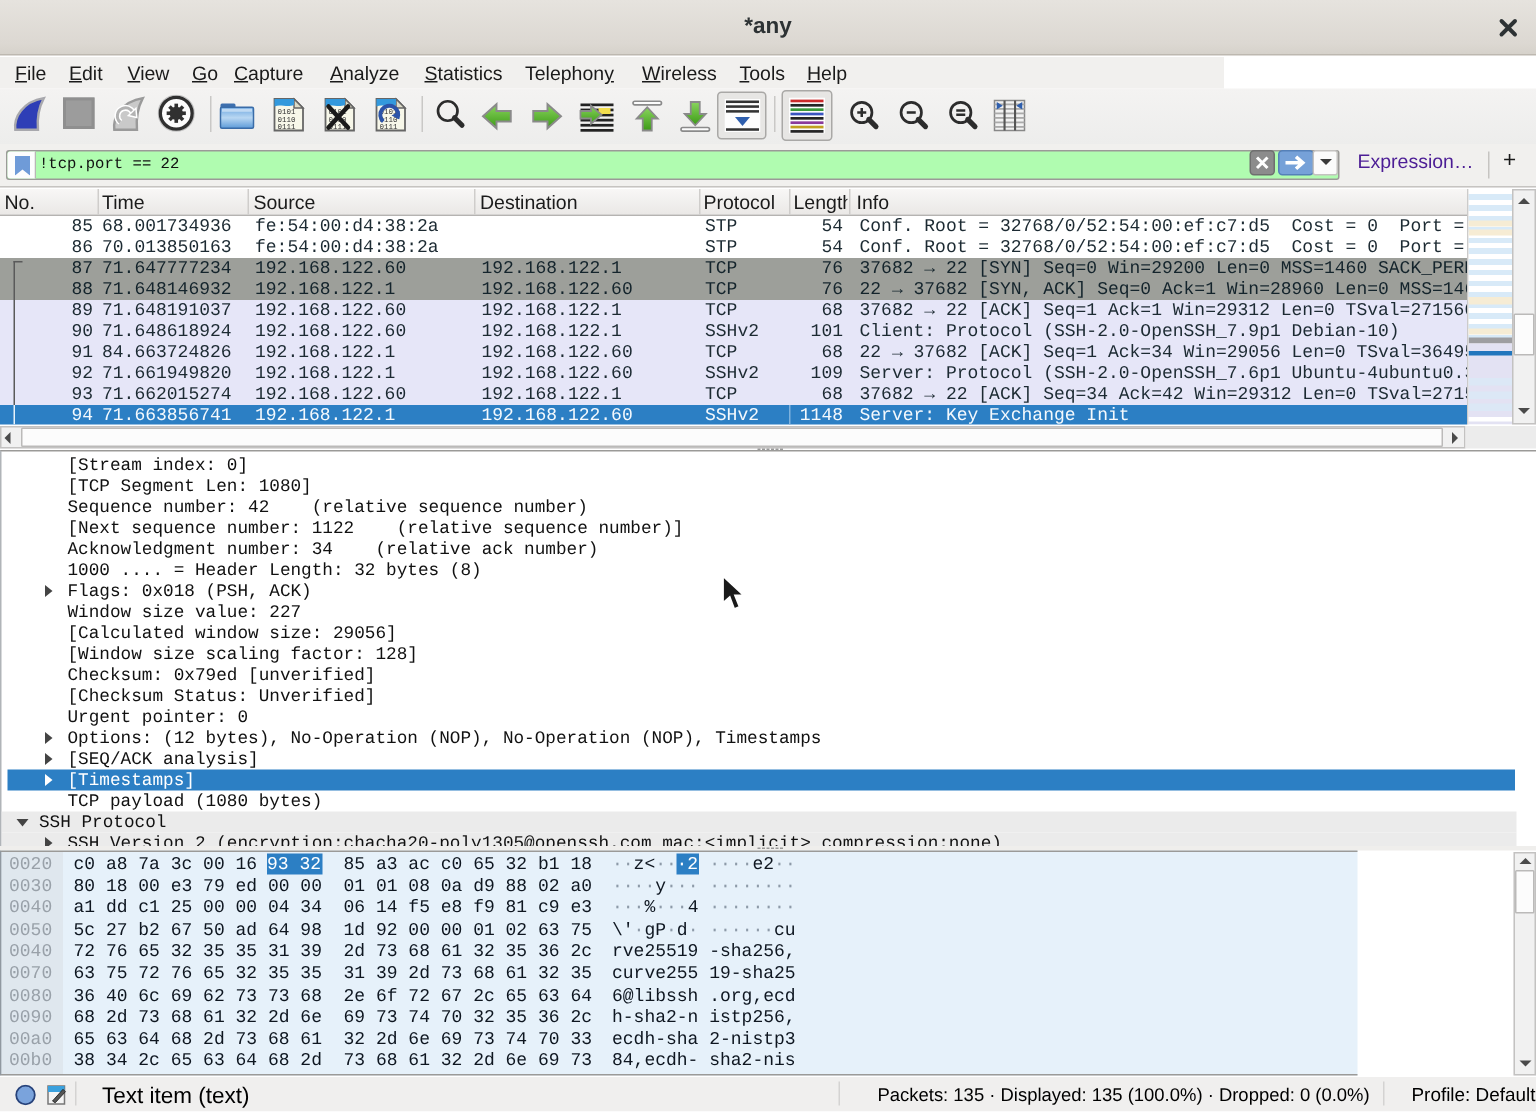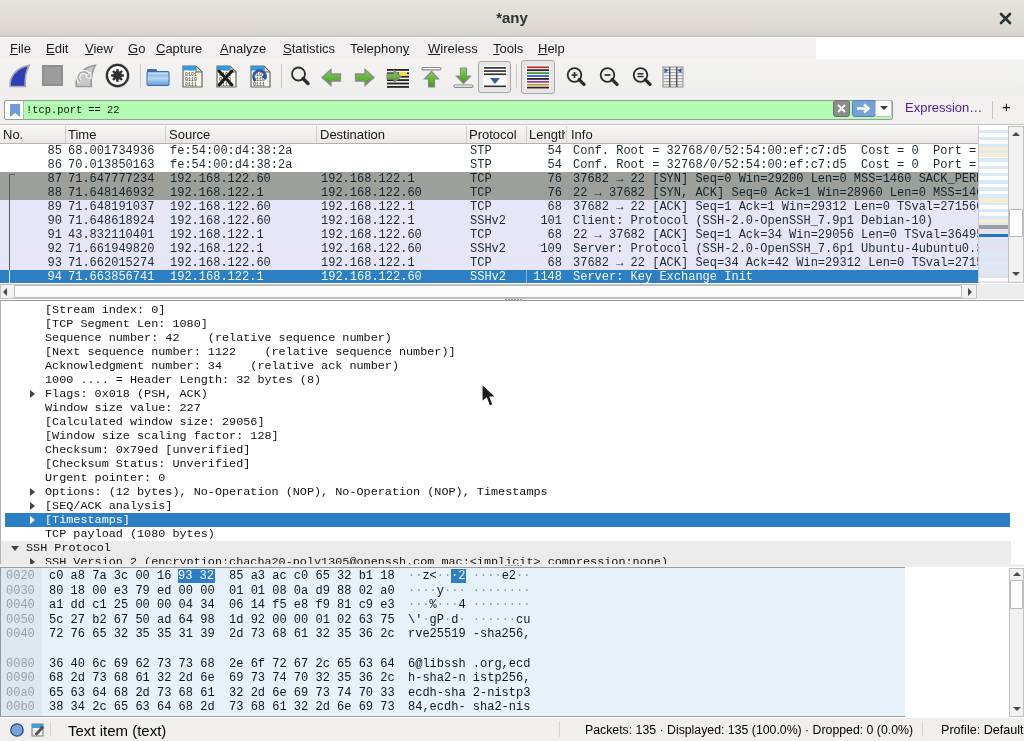--- a/index.html
+++ b/index.html
@@ -270,21 +270,21 @@
   <span class="hsep" style="left:566px"></span>
 </div>
 
 <div id="pktrows" class="abs">
     <div class="prow r-white" style="top:0px"><span class="c-no">85</span><span class="c-t">68.001734936</span><span class="c-s">fe:54:00:d4:38:2a</span><span class="c-d"></span><span class="c-p">STP</span><span class="c-l">54</span><span class="c-i">Conf. Root = 32768/0/52:54:00:ef:c7:d5  Cost = 0  Port = 0x8001</span></div>
 <div class="prow r-white" style="top:14px"><span class="c-no">86</span><span class="c-t">70.013850163</span><span class="c-s">fe:54:00:d4:38:2a</span><span class="c-d"></span><span class="c-p">STP</span><span class="c-l">54</span><span class="c-i">Conf. Root = 32768/0/52:54:00:ef:c7:d5  Cost = 0  Port = 0x8001</span></div>
 <div class="prow r-gray" style="top:28px"><span class="c-no">87</span><span class="c-t">71.647777234</span><span class="c-s">192.168.122.60</span><span class="c-d">192.168.122.1</span><span class="c-p">TCP</span><span class="c-l">76</span><span class="c-i">37682 → 22 [SYN] Seq=0 Win=29200 Len=0 MSS=1460 SACK_PERM=1 TSval=2715604825</span></div>
 <div class="prow r-gray" style="top:42px"><span class="c-no">88</span><span class="c-t">71.648146932</span><span class="c-s">192.168.122.1</span><span class="c-d">192.168.122.60</span><span class="c-p">TCP</span><span class="c-l">76</span><span class="c-i">22 → 37682 [SYN, ACK] Seq=0 Ack=1 Win=28960 Len=0 MSS=1460 SACK_PERM=1</span></div>
 <div class="prow r-lav" style="top:56px"><span class="c-no">89</span><span class="c-t">71.648191037</span><span class="c-s">192.168.122.60</span><span class="c-d">192.168.122.1</span><span class="c-p">TCP</span><span class="c-l">68</span><span class="c-i">37682 → 22 [ACK] Seq=1 Ack=1 Win=29312 Len=0 TSval=2715604826 TSecr=3649575214</span></div>
 <div class="prow r-lav" style="top:70px"><span class="c-no">90</span><span class="c-t">71.648618924</span><span class="c-s">192.168.122.60</span><span class="c-d">192.168.122.1</span><span class="c-p">SSHv2</span><span class="c-l">101</span><span class="c-i">Client: Protocol (SSH-2.0-OpenSSH_7.9p1 Debian-10)</span></div>
-<div class="prow r-lav" style="top:84px"><span class="c-no">91</span><span class="c-t">43.832110401</span><span class="c-s">192.168.122.1</span><span class="c-d">192.168.122.60</span><span class="c-p">TCP</span><span class="c-l">68</span><span class="c-i">22 → 37682 [ACK] Seq=1 Ack=34 Win=29056 Len=0 TSval=3649575228 TSecr=2715604826</span></div>
+<div class="prow r-lav" style="top:84px"><span class="c-no">91</span><span class="c-t">84.663724826</span><span class="c-s">192.168.122.1</span><span class="c-d">192.168.122.60</span><span class="c-p">TCP</span><span class="c-l">68</span><span class="c-i">22 → 37682 [ACK] Seq=1 Ack=34 Win=29056 Len=0 TSval=3649575228 TSecr=2715604826</span></div>
 <div class="prow r-lav" style="top:98px"><span class="c-no">92</span><span class="c-t">71.661949820</span><span class="c-s">192.168.122.1</span><span class="c-d">192.168.122.60</span><span class="c-p">SSHv2</span><span class="c-l">109</span><span class="c-i">Server: Protocol (SSH-2.0-OpenSSH_7.6p1 Ubuntu-4ubuntu0.3)</span></div>
 <div class="prow r-lav" style="top:112px"><span class="c-no">93</span><span class="c-t">71.662015274</span><span class="c-s">192.168.122.60</span><span class="c-d">192.168.122.1</span><span class="c-p">TCP</span><span class="c-l">68</span><span class="c-i">37682 → 22 [ACK] Seq=34 Ack=42 Win=29312 Len=0 TSval=2715604840 TSecr=3649575241</span></div>
 <div class="prow r-sel" style="top:126px"><span class="c-no">94</span><span class="c-t">71.663856741</span><span class="c-s">192.168.122.1</span><span class="c-d">192.168.122.60</span><span class="c-p">SSHv2</span><span class="c-l">1148</span><span class="c-i">Server: Key Exchange Init</span></div>
 <div class="abs" style="left:9px;top:30px;width:1px;height:96px;background:#5a5a5a"></div>
 <div class="abs" style="left:9px;top:30px;width:6px;height:1px;background:#5a5a5a"></div>
 <div class="abs" style="left:9px;top:126px;width:1px;height:13px;background:#e8f2fa"></div>
 <div class="abs" style="left:526px;top:126px;width:1px;height:13px;background:#7fb2dd"></div>
   </div>
 
 <div id="minimap" class="abs" style="left:978px;top:126px;width:30px;height:157px;background:#ffffff;border-left:1px solid #cccbca;overflow:hidden">
@@ -364,20 +364,21 @@
 <div class="drow" style="left:44px;top:254px;color:#111">SSH Version 2 (encryption:chacha20-poly1305@openssh.com mac:&lt;implicit&gt; compression:none)</div>
   </div>
 
 <div id="hexpane" class="abs">
     <div id="hexoff" class="abs"></div>
     <div class="hrow" style="top:1.0px"><span class="hoff">0020</span><span class="hhex">c0 a8 7a 3c 00 16 93 32  85 a3 ac c0 65 32 b1 18</span><span class="hasc"><i class="dot">·</i><i class="dot">·</i>z&lt;<i class="dot">·</i><i class="dot">·</i><i class="dot">·</i>2 <i class="dot">·</i><i class="dot">·</i><i class="dot">·</i><i class="dot">·</i>e2<i class="dot">·</i><i class="dot">·</i></span></div>
 <div class="hrow" style="top:15.6px"><span class="hoff">0030</span><span class="hhex">80 18 00 e3 79 ed 00 00  01 01 08 0a d9 88 02 a0</span><span class="hasc"><i class="dot">·</i><i class="dot">·</i><i class="dot">·</i><i class="dot">·</i>y<i class="dot">·</i><i class="dot">·</i><i class="dot">·</i> <i class="dot">·</i><i class="dot">·</i><i class="dot">·</i><i class="dot">·</i><i class="dot">·</i><i class="dot">·</i><i class="dot">·</i><i class="dot">·</i></span></div>
 <div class="hrow" style="top:30.2px"><span class="hoff">0040</span><span class="hhex">a1 dd c1 25 00 00 04 34  06 14 f5 e8 f9 81 c9 e3</span><span class="hasc"><i class="dot">·</i><i class="dot">·</i><i class="dot">·</i>%<i class="dot">·</i><i class="dot">·</i><i class="dot">·</i>4 <i class="dot">·</i><i class="dot">·</i><i class="dot">·</i><i class="dot">·</i><i class="dot">·</i><i class="dot">·</i><i class="dot">·</i><i class="dot">·</i></span></div>
 <div class="hrow" style="top:44.8px"><span class="hoff">0050</span><span class="hhex">5c 27 b2 67 50 ad 64 98  1d 92 00 00 01 02 63 75</span><span class="hasc">\'<i class="dot">·</i>gP<i class="dot">·</i>d<i class="dot">·</i> <i class="dot">·</i><i class="dot">·</i><i class="dot">·</i><i class="dot">·</i><i class="dot">·</i><i class="dot">·</i>cu</span></div>
 <div class="hrow" style="top:59.4px"><span class="hoff">0040</span><span class="hhex">72 76 65 32 35 35 31 39  2d 73 68 61 32 35 36 2c</span><span class="hasc">rve25519 -sha256,</span></div>
+<div class="hrow" style="top:74.0px"><span class="hoff">0070</span><span class="hhex">63 75 72 76 65 32 35 35  31 39 2d 73 68 61 32 35</span><span class="hasc">curve255 19-sha25</span></div>
 <div class="hrow" style="top:88.6px"><span class="hoff">0080</span><span class="hhex">36 40 6c 69 62 73 73 68  2e 6f 72 67 2c 65 63 64</span><span class="hasc">6@libssh .org,ecd</span></div>
 <div class="hrow" style="top:103.2px"><span class="hoff">0090</span><span class="hhex">68 2d 73 68 61 32 2d 6e  69 73 74 70 32 35 36 2c</span><span class="hasc">h-sha2-n istp256,</span></div>
 <div class="hrow" style="top:117.8px"><span class="hoff">00a0</span><span class="hhex">65 63 64 68 2d 73 68 61  32 2d 6e 69 73 74 70 33</span><span class="hasc">ecdh-sha 2-nistp3</span></div>
 <div class="hrow" style="top:132.4px"><span class="hoff">00b0</span><span class="hhex">38 34 2c 65 63 64 68 2d  73 68 61 32 2d 6e 69 73</span><span class="hasc">84,ecdh- sha2-nis</span></div>
 <div class="abs" style="left:177px;top:1px;width:37px;height:14px;background:#2c7fc4"></div>
 <div class="abs mono" style="left:177px;top:1px;height:14px;line-height:14px;font-size:12px;color:#fff">93 32</div>
 <div class="abs" style="left:450px;top:1px;width:15px;height:14px;background:#2c7fc4"></div>
 <div class="abs mono" style="left:450px;top:1px;height:14px;line-height:14px;font-size:12px;color:#fff">·2</div>
   </div>
 

